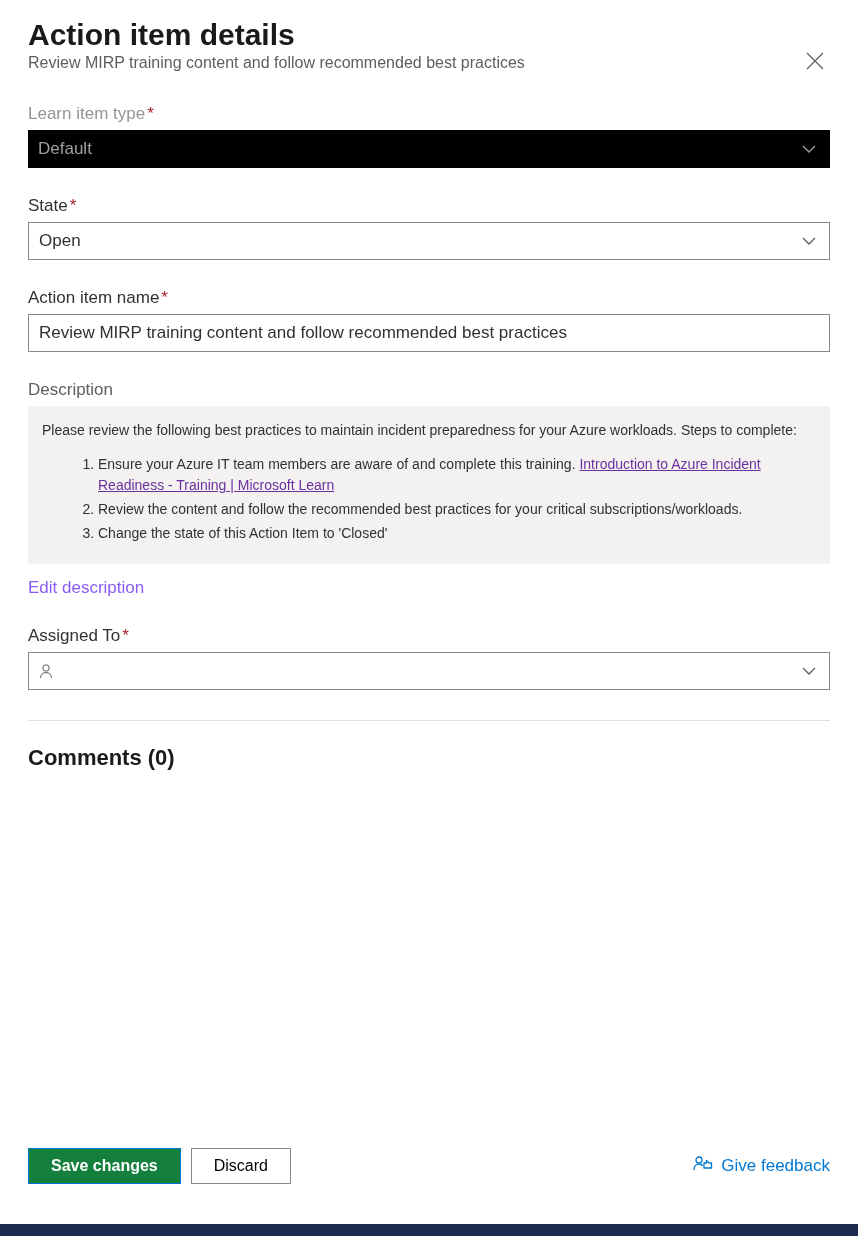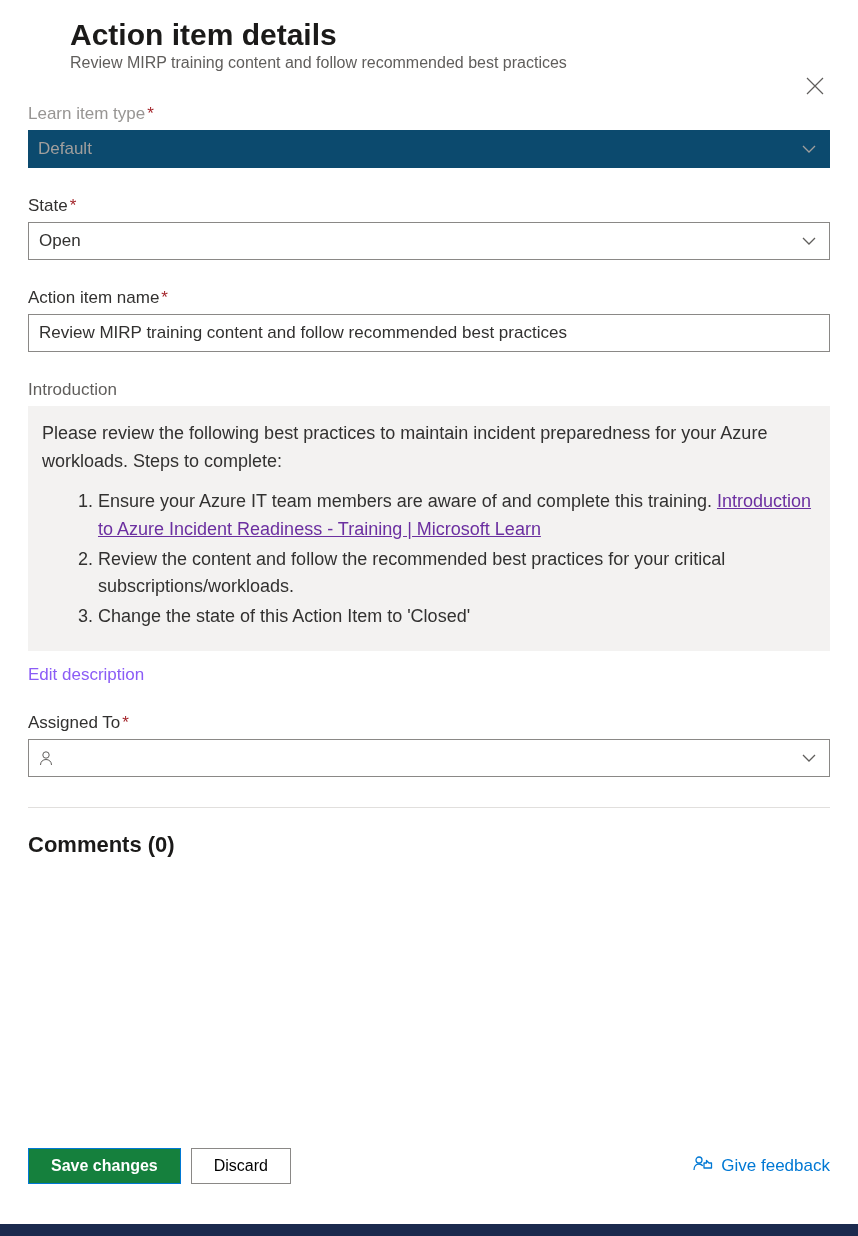--- a/index.html
+++ b/index.html
@@ -15,22 +15,21 @@
       flex-direction: column;
     }
     .panel {
       padding: 18px 28px 0 28px;
       flex: 1;
       overflow-y: auto;
     }
     .header-row {
       display: flex;
       justify-content: space-between;
-      align-items: flex-end;
-      margin-left: 42px;
+      align-items: center;
     }
     .title {
       font-size: 30px;
       font-weight: 600;
       color: #1b1a19;
       margin-bottom: 2px;
     }
     .subtitle {
       font-size: 16px;
       color: #605e5c;
@@ -67,21 +66,21 @@
       background: #fff;
       font-size: 17px;
       padding: 0 36px 0 10px;
       color: #323130;
       position: relative;
       display: flex;
       align-items: center;
       cursor: pointer;
     }
     .select.disabled {
-      background: #0c4a6e;
+      background: #000000;
       border: none;
       color: #a19f9d;
       cursor: default;
     }
     .select-wrap {
       position: relative;
     }
     .chevron {
       position: absolute;
       right: 14px;
@@ -96,21 +95,21 @@
     }
     .desc-label {
       font-size: 17px;
       color: #605e5c;
       margin-bottom: 6px;
       display: block;
     }
     .desc-box {
       background: #f3f2f1;
       padding: 14px 14px 18px 14px;
-      font-size: 18px;
+      font-size: 14px;
       line-height: 1.55;
       color: #323130;
     }
     .desc-box ol {
       margin-top: 12px;
       padding-left: 56px;
     }
     .desc-box li {
       margin-bottom: 2px;
     }
@@ -234,21 +233,21 @@
   <div class="field">
     <label class="field-label">
       <span>Action item name</span><span class="req">*</span>
     </label>
     <div class="text-input">
       <span>Review MIRP training content and follow recommended best practices</span>
     </div>
   </div>
 
   <div class="field">
-    <label class="desc-label">Introduction</label>
+    <label class="desc-label">Description</label>
     <div class="desc-box">
       <div>Please review the following best practices to maintain incident preparedness for your Azure workloads. Steps to complete:</div>
       <ol>
         <li>
           <span>Ensure your Azure IT team members are aware of and complete this training. </span>
           <a href="#">Introduction to Azure Incident Readiness - Training | Microsoft Learn</a>
         </li>
         <li>Review the content and follow the recommended best practices for your critical subscriptions/workloads.</li>
         <li>Change the state of this Action Item to 'Closed'</li>
       </ol>

